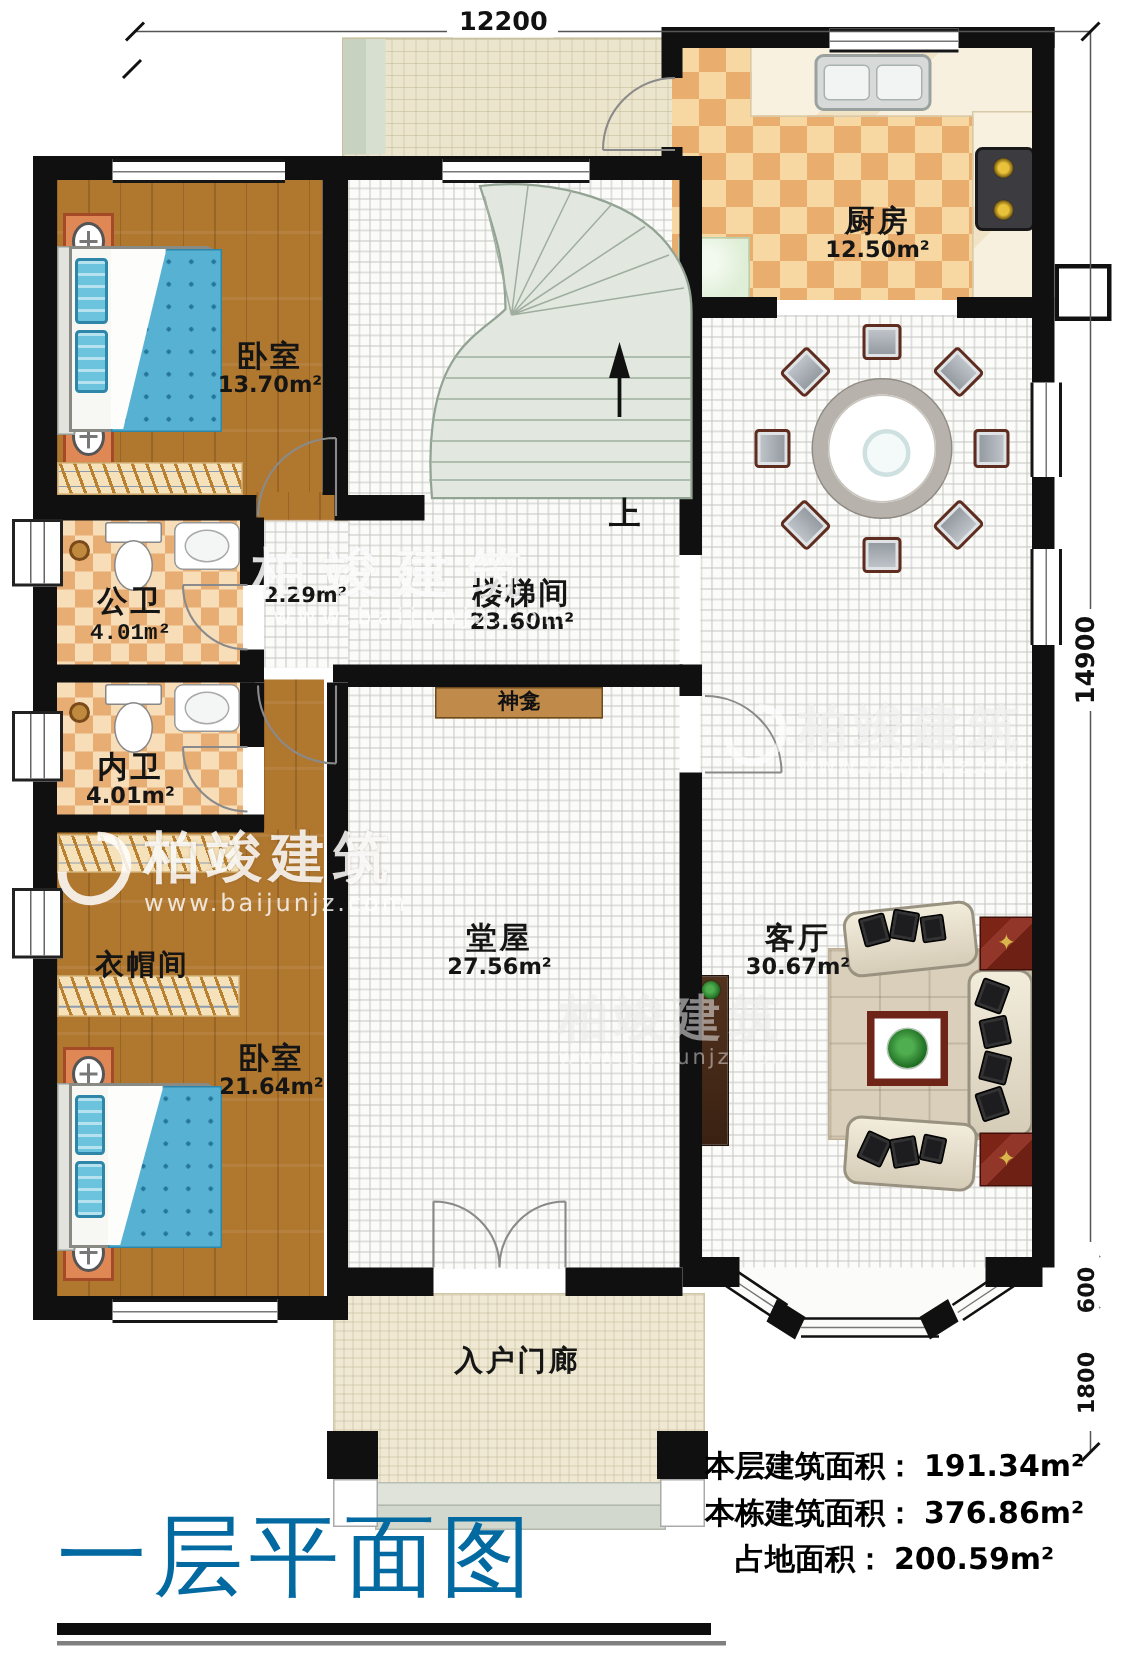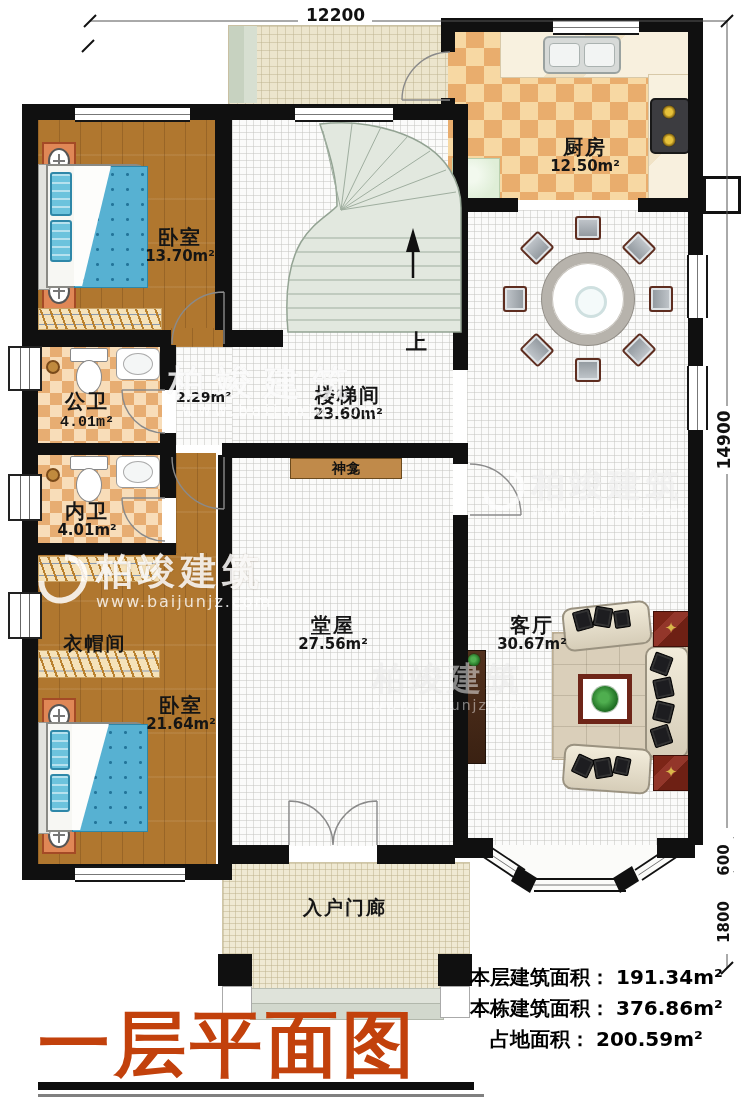--- a/index.html
+++ b/index.html
@@ -64,21 +64,21 @@
   .room-label .ar{font-size:15px;line-height:17px;letter-spacing:0;}
   .small-label{position:absolute;font-weight:bold;font-size:14px;color:#151515;white-space:nowrap;}
   .dim{position:absolute;font-weight:bold;font-size:17px;color:#111;background:#fff;padding:0 4px;white-space:nowrap;text-align:center;}
   .dim.vert{transform:rotate(-90deg);}
   
   .wm{position:absolute;display:flex;align-items:flex-start;pointer-events:none;}
   .wm .wmtxt .brand{font-weight:bold;letter-spacing:5px;line-height:1.05;}
   .wm .wmtxt .url{letter-spacing:2px;}
   .wmlogo{border-radius:50%;border-style:solid;border-color:rgba(255,255,255,.85);border-left-color:transparent;transform:rotate(45deg);box-sizing:border-box;}
   
-  .title-cn{position:absolute;font-size:72px;font-weight:700;letter-spacing:4px;color:#c2410c;line-height:1;}
+  .title-cn{position:absolute;font-size:60px;font-weight:400;letter-spacing:4px;color:#0369a1;line-height:1;}
   .title-scale{position:absolute;font-size:55px;font-weight:400;color:#0d0d0d;line-height:1;}
   .tline1{position:absolute;background:#0d0d0d;}
   .tline2{position:absolute;background:#808080;}
   .stats{position:absolute;display:flex;flex-direction:column;gap:9px;text-align:center;}
   .stats .row{font-size:20px;font-weight:600;color:#000;white-space:nowrap;line-height:22px;}
   .stats .row .val{margin-left:6px;font-weight:600;}
 </style>
 </head>
 <body>
 

